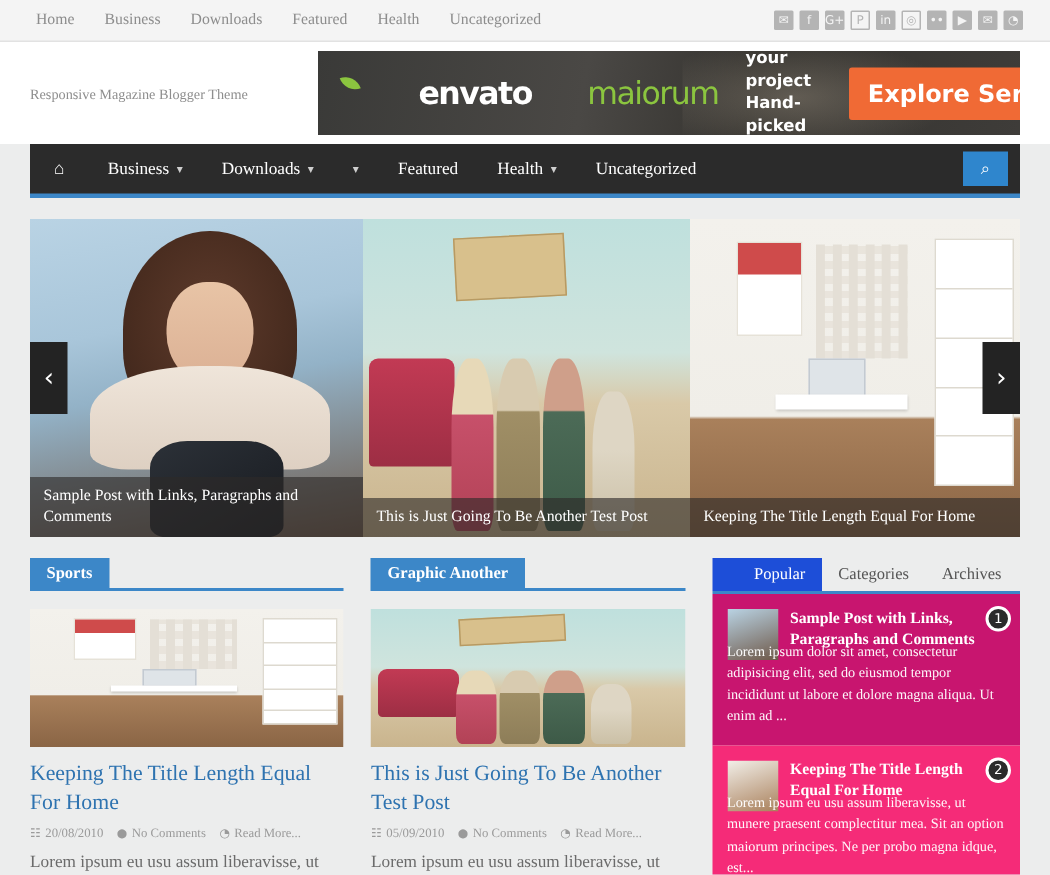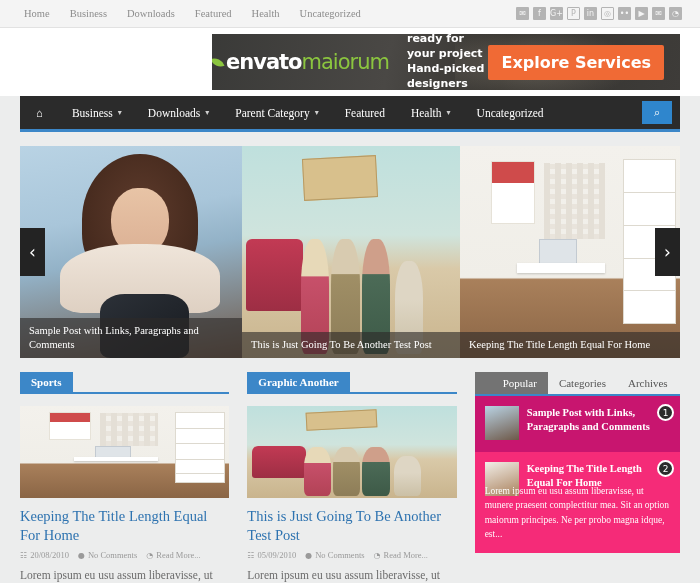--- a/index.html
+++ b/index.html
@@ -51,21 +51,21 @@
   .adwrap { flex: 1; display: flex; justify-content: flex-end; }
   .ad {
     width: 468px; height: 56px; position: relative;
     background: linear-gradient(100deg,#3a3a38 0%,#4a4845 38%,#35332f 62%,#3e3c39 100%);
     overflow: hidden; display: flex; align-items: center;
   }
   .ad::before {
     content:""; position:absolute; left:52%; top:-20%; width:40%; height:150%;
     background: radial-gradient(ellipse at 40% 50%, rgba(150,140,125,.45), rgba(0,0,0,0) 65%);
   }
-  .ad-logo { display:flex; align-items:center; z-index:2; }
+  .ad-logo { display:flex; padding-left:16px; z-index:2;gap:37px; }
   .ad-leaf {
     width: 11px; height: 11px; background:#8bc53f;
     border-radius: 0 100% 0 100%; transform: rotate(-20deg); margin-right: 3px;
   }
   .ad-logo .e1 { color:#fff; font-size:21px; font-weight:bold; letter-spacing:-1px; font-family:"DejaVu Sans", sans-serif;}
   .ad-logo .e2 { color:#8bc53f; font-size:21px; letter-spacing:-1px; font-family:"DejaVu Sans", sans-serif;}
   .ad-copy {
     color:#fff; font-size:11px; line-height:1.35; margin-left:18px; z-index:2;
     font-family:"DejaVu Sans", sans-serif; font-weight:bold;
   }
@@ -176,21 +176,21 @@
   .excerpt { font-size:11.5px; color:#6b6b6b; line-height:1.5; margin-top:7px;
     font-family:"Liberation Serif", serif; }
 
   
   .sidebar { width: 206px; }
   .tabs { display:flex; border-bottom: 2px solid #3c87c8; }
   .tabs .tab {
     font-size:11px; padding: 5px 11px; color:#555;
     font-family:"Liberation Serif", serif;
   }
-  .tabs .tab.active { background:#737373; color:#fff;padding-left:28px; }
+  .tabs .tab.active { background:#1d4ed8; color:#fff;padding-left:28px; }
   .pitem { position:relative; padding: 10px 10px 12px; color:#fff; }
   .pitem.a { background:#c8156f; }
   .pitem.b { background:#f52b78; }
   .pitem .head { display:flex; gap:8px; }
   .pitem .pth { width:34px; height:34px; flex:0 0 34px; overflow:hidden; background:#ddd; }
   .pitem .ptt { font-size:10.5px; font-weight:bold; line-height:1.35; font-family:"Liberation Serif", serif; padding-right:20px;}
   .pitem .pex { font-size:9.5px; line-height:1.5; margin-top:-12px; font-family:"Liberation Serif", serif; opacity:.96;}
   .badge {
     position:absolute; right:6px; top:8px; width:17px; height:17px; border-radius:50%;
     background:#2b2b2b; color:#fff; font-size:9px; display:flex; align-items:center; justify-content:center;
@@ -222,20 +222,21 @@
       <div class="sic outline">◎</div>
       <div class="sic">••</div>
       <div class="sic">▶</div>
       <div class="sic">✉</div>
       <div class="sic">◔</div>
     </div>
   </div>
 
   <div class="header">
     <div class="brand">
+      <div class="tag">Responsive Magazine Blogger Theme</div>
     </div>
     <div class="adwrap">
       <div class="ad">
         <div class="ad-logo">
           <div class="ad-leaf"></div>
           <span class="e1">envato</span>
             <span class="e2">maiorum</span>
         </div>
         <div class="ad-copy">
           <div>developers ready for your project</div>
@@ -253,21 +254,20 @@
       </div>
       <div class="item">
         <span>Business</span>
         <span class="chev">▾</span>
       </div>
       <div class="item">
         <span>Downloads</span>
         <span class="chev">▾</span>
       </div>
       <div class="item">
-        <span>Parent Category</span>
         <span class="chev">▾</span>
       </div>
       <div class="item">
         <span>Featured</span>
       </div>
       <div class="item">
         <span>Health</span>
         <span class="chev">▾</span>
       </div>
       <div class="item">
@@ -413,20 +413,21 @@
       </div>
 
       <div class="pitem a">
         <div class="badge">1</div>
         <div class="head">
           <div class="pth">
               <div class="miniph1"></div>
             </div>
           <div class="ptt">Sample Post with Links, Paragraphs and Comments</div>
         </div>
+        <div class="pex">Lorem ipsum dolor sit amet, consectetur adipisicing elit, sed do eiusmod tempor incididunt ut labore et dolore magna aliqua. Ut enim ad ...</div>
       </div>
 
       <div class="pitem b">
         <div class="badge">2</div>
         <div class="head">
           <div class="pth">
               <div class="miniph2"></div>
             </div>
           <div class="ptt">Keeping The Title Length Equal For Home</div>
         </div>

